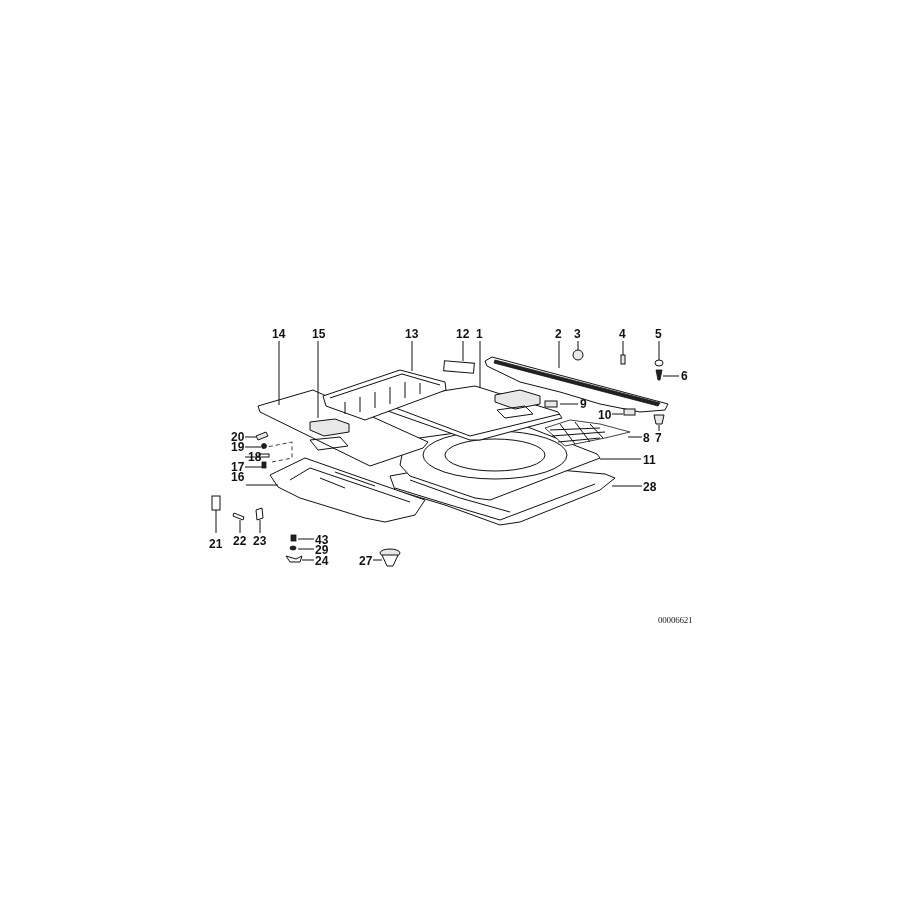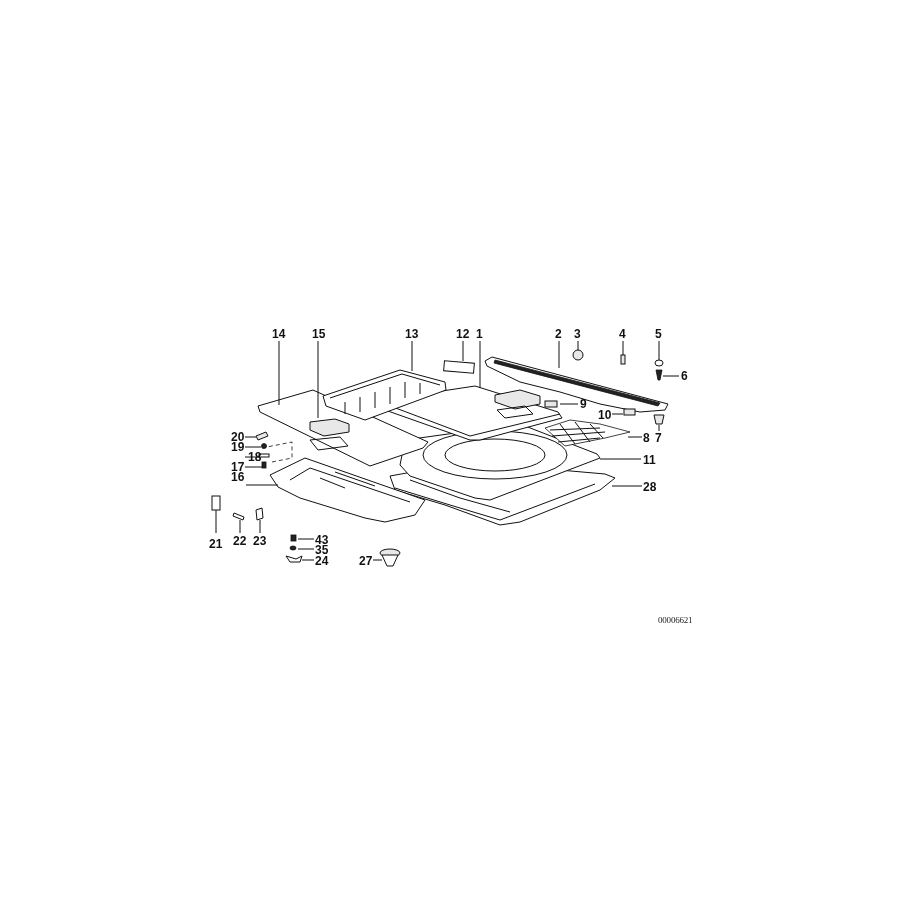--- a/index.html
+++ b/index.html
@@ -146,18 +146,18 @@
 <div class="callout" style="left:312px;top:328px">15</div>
 <div class="callout" style="left:231px;top:471px">16</div>
 <div class="callout" style="left:231px;top:461px">17</div>
 <div class="callout" style="left:248px;top:451px">18</div>
 <div class="callout" style="left:231px;top:441px">19</div>
 <div class="callout" style="left:231px;top:431px">20</div>
 <div class="callout" style="left:209px;top:538px">21</div>
 <div class="callout" style="left:233px;top:535px">22</div>
 <div class="callout" style="left:253px;top:535px">23</div>
 <div class="callout" style="left:315px;top:555px">24</div>
-<div class="callout" style="left:315px;top:544px">35</div>
+<div class="callout" style="left:315px;top:544px">29</div>
 <div class="callout" style="left:315px;top:534px">43</div>
 <div class="callout" style="left:359px;top:555px">27</div>
 <div class="callout" style="left:643px;top:481px">28</div>
 
 <div class="code">00006621</div>
 
 </body></html>

